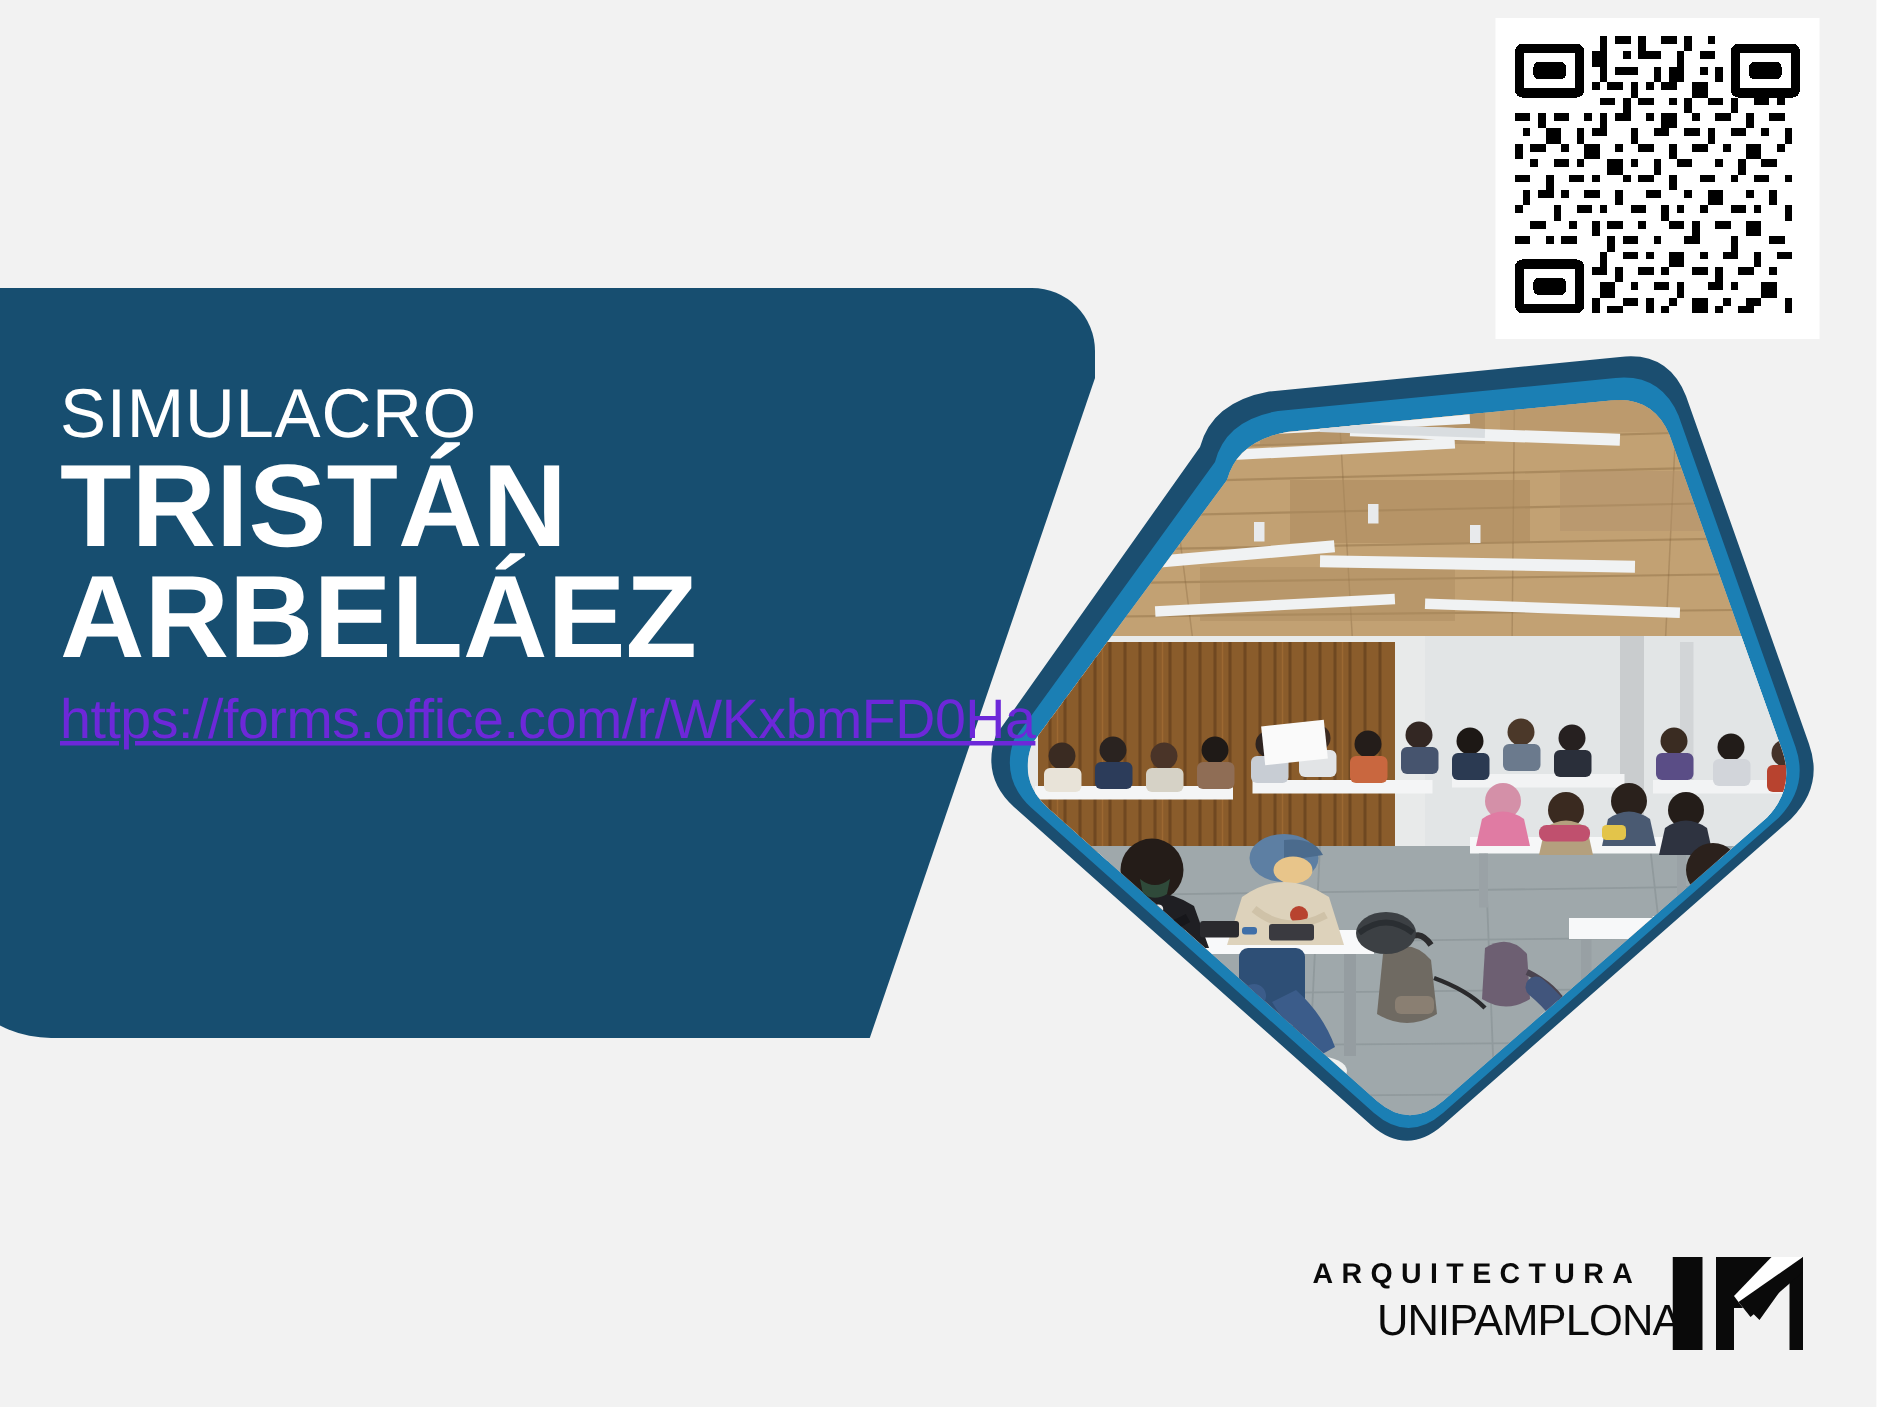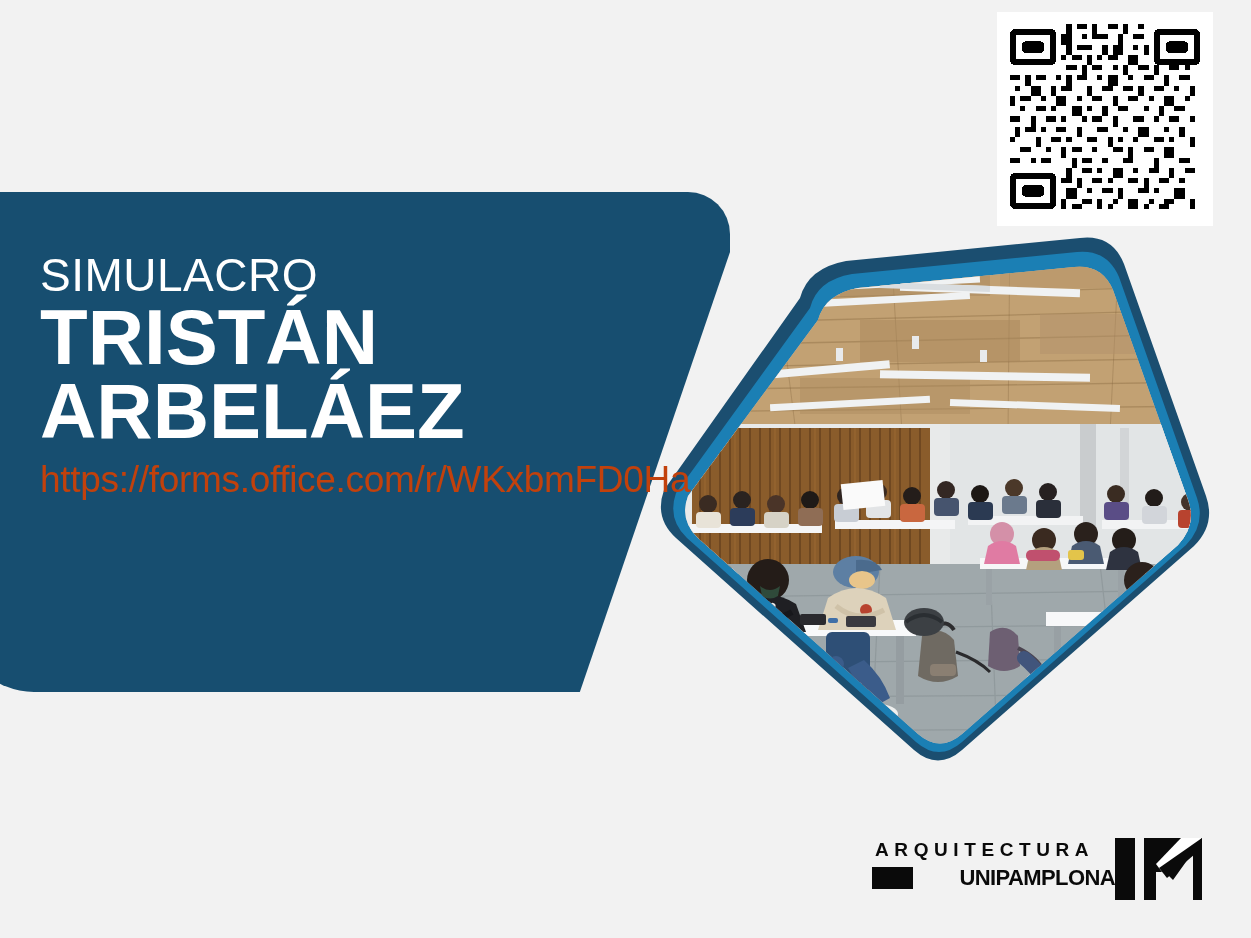--- a/index.html
+++ b/index.html
@@ -62,22 +62,23 @@
     line-height: 0.95;
     margin: 0;
     color: #ffffff;
   }
   .url-line {
     font-size: 37px;
     font-weight: 400;
     letter-spacing: -0.3px;
     line-height: 1.1;
     margin: 12px 0 0 0;
-    color: #c2410c;
+    color: #6d28d9;
     white-space: nowrap;
+    text-decoration: underline;
   }
 
   
   .qr-wrap {
     position: absolute;
     left: 997px;
     top: 12px;
     width: 216px;
     height: 214px;
     background: #ffffff;
@@ -128,22 +129,22 @@
     align-items: center;
     margin-top: 8px;
   }
   .logo-bar {
     width: 63px;
     height: 22px;
     background: #0a0a0a;
     margin-right: 8px;
   }
   .logo-word-bottom {
-    font-size: 22px;
-    font-weight: 700;
+    font-size: 29px;
+    font-weight: 400;
     letter-spacing: -0.6px;
     color: #0a0a0a;
     line-height: 1;
     white-space: nowrap;
     margin-left: 38px;
   }
   .logo-mark {
     position: absolute;
     left: 243px;
     top: 0;

